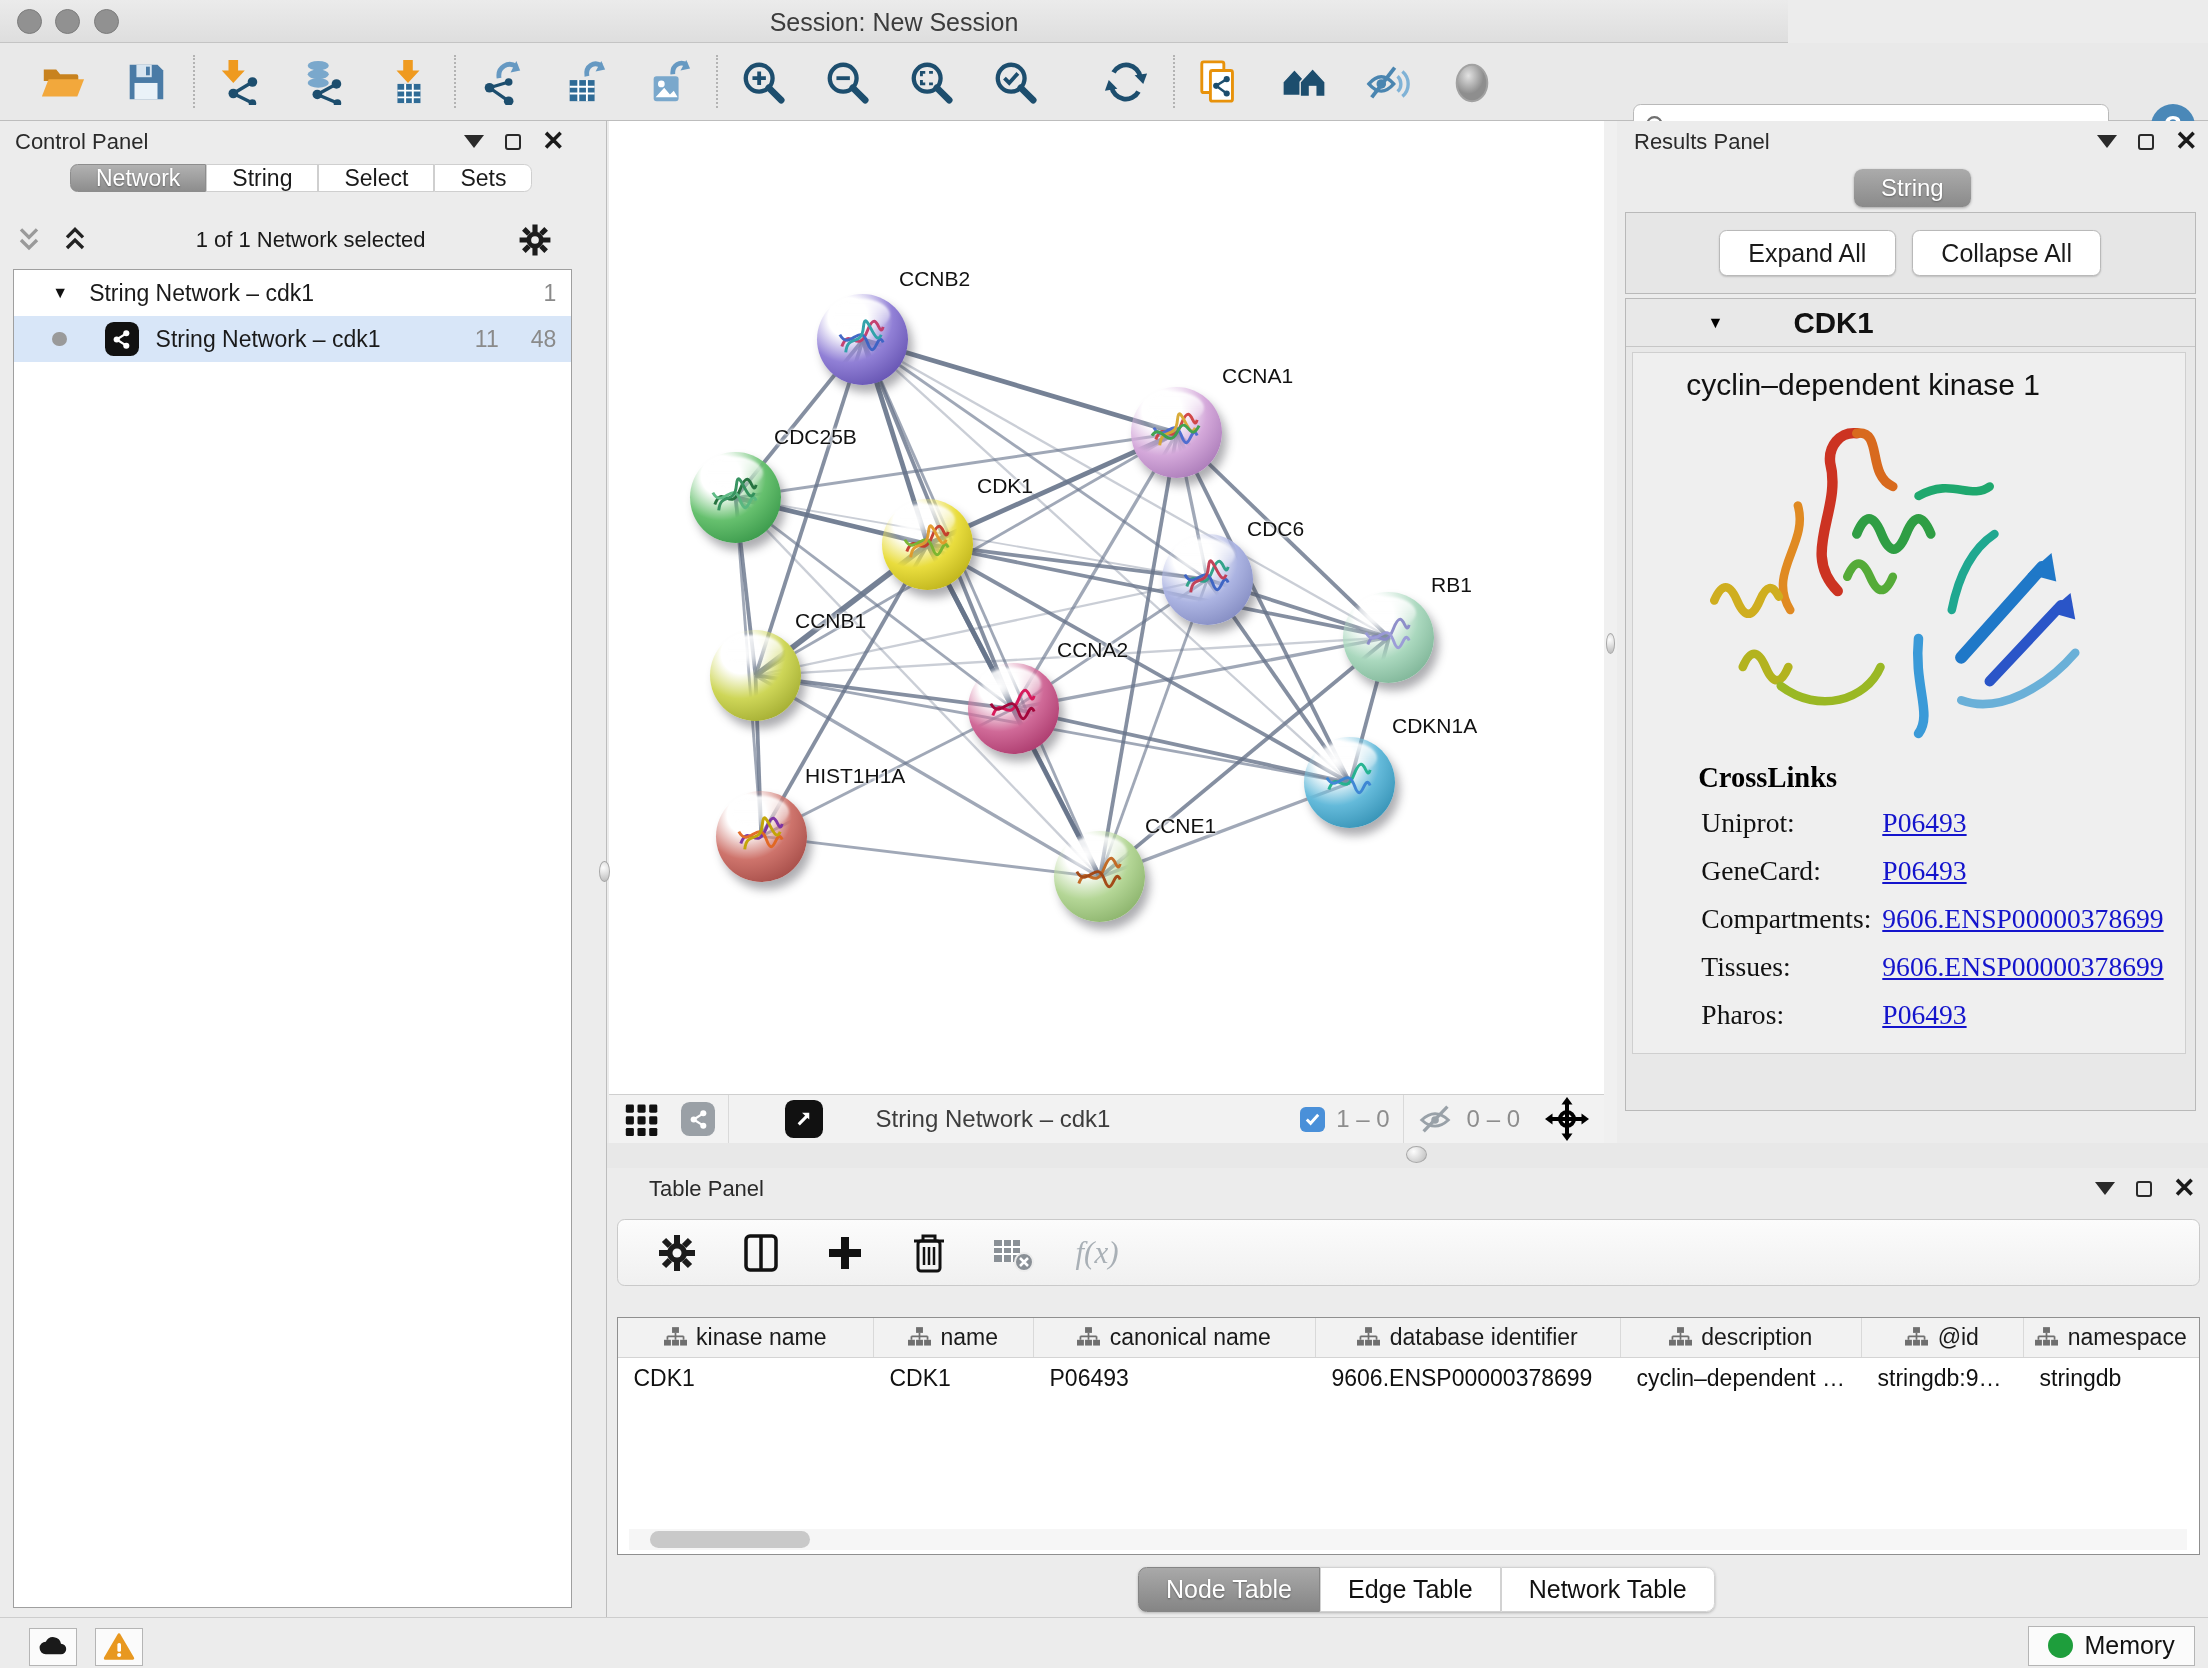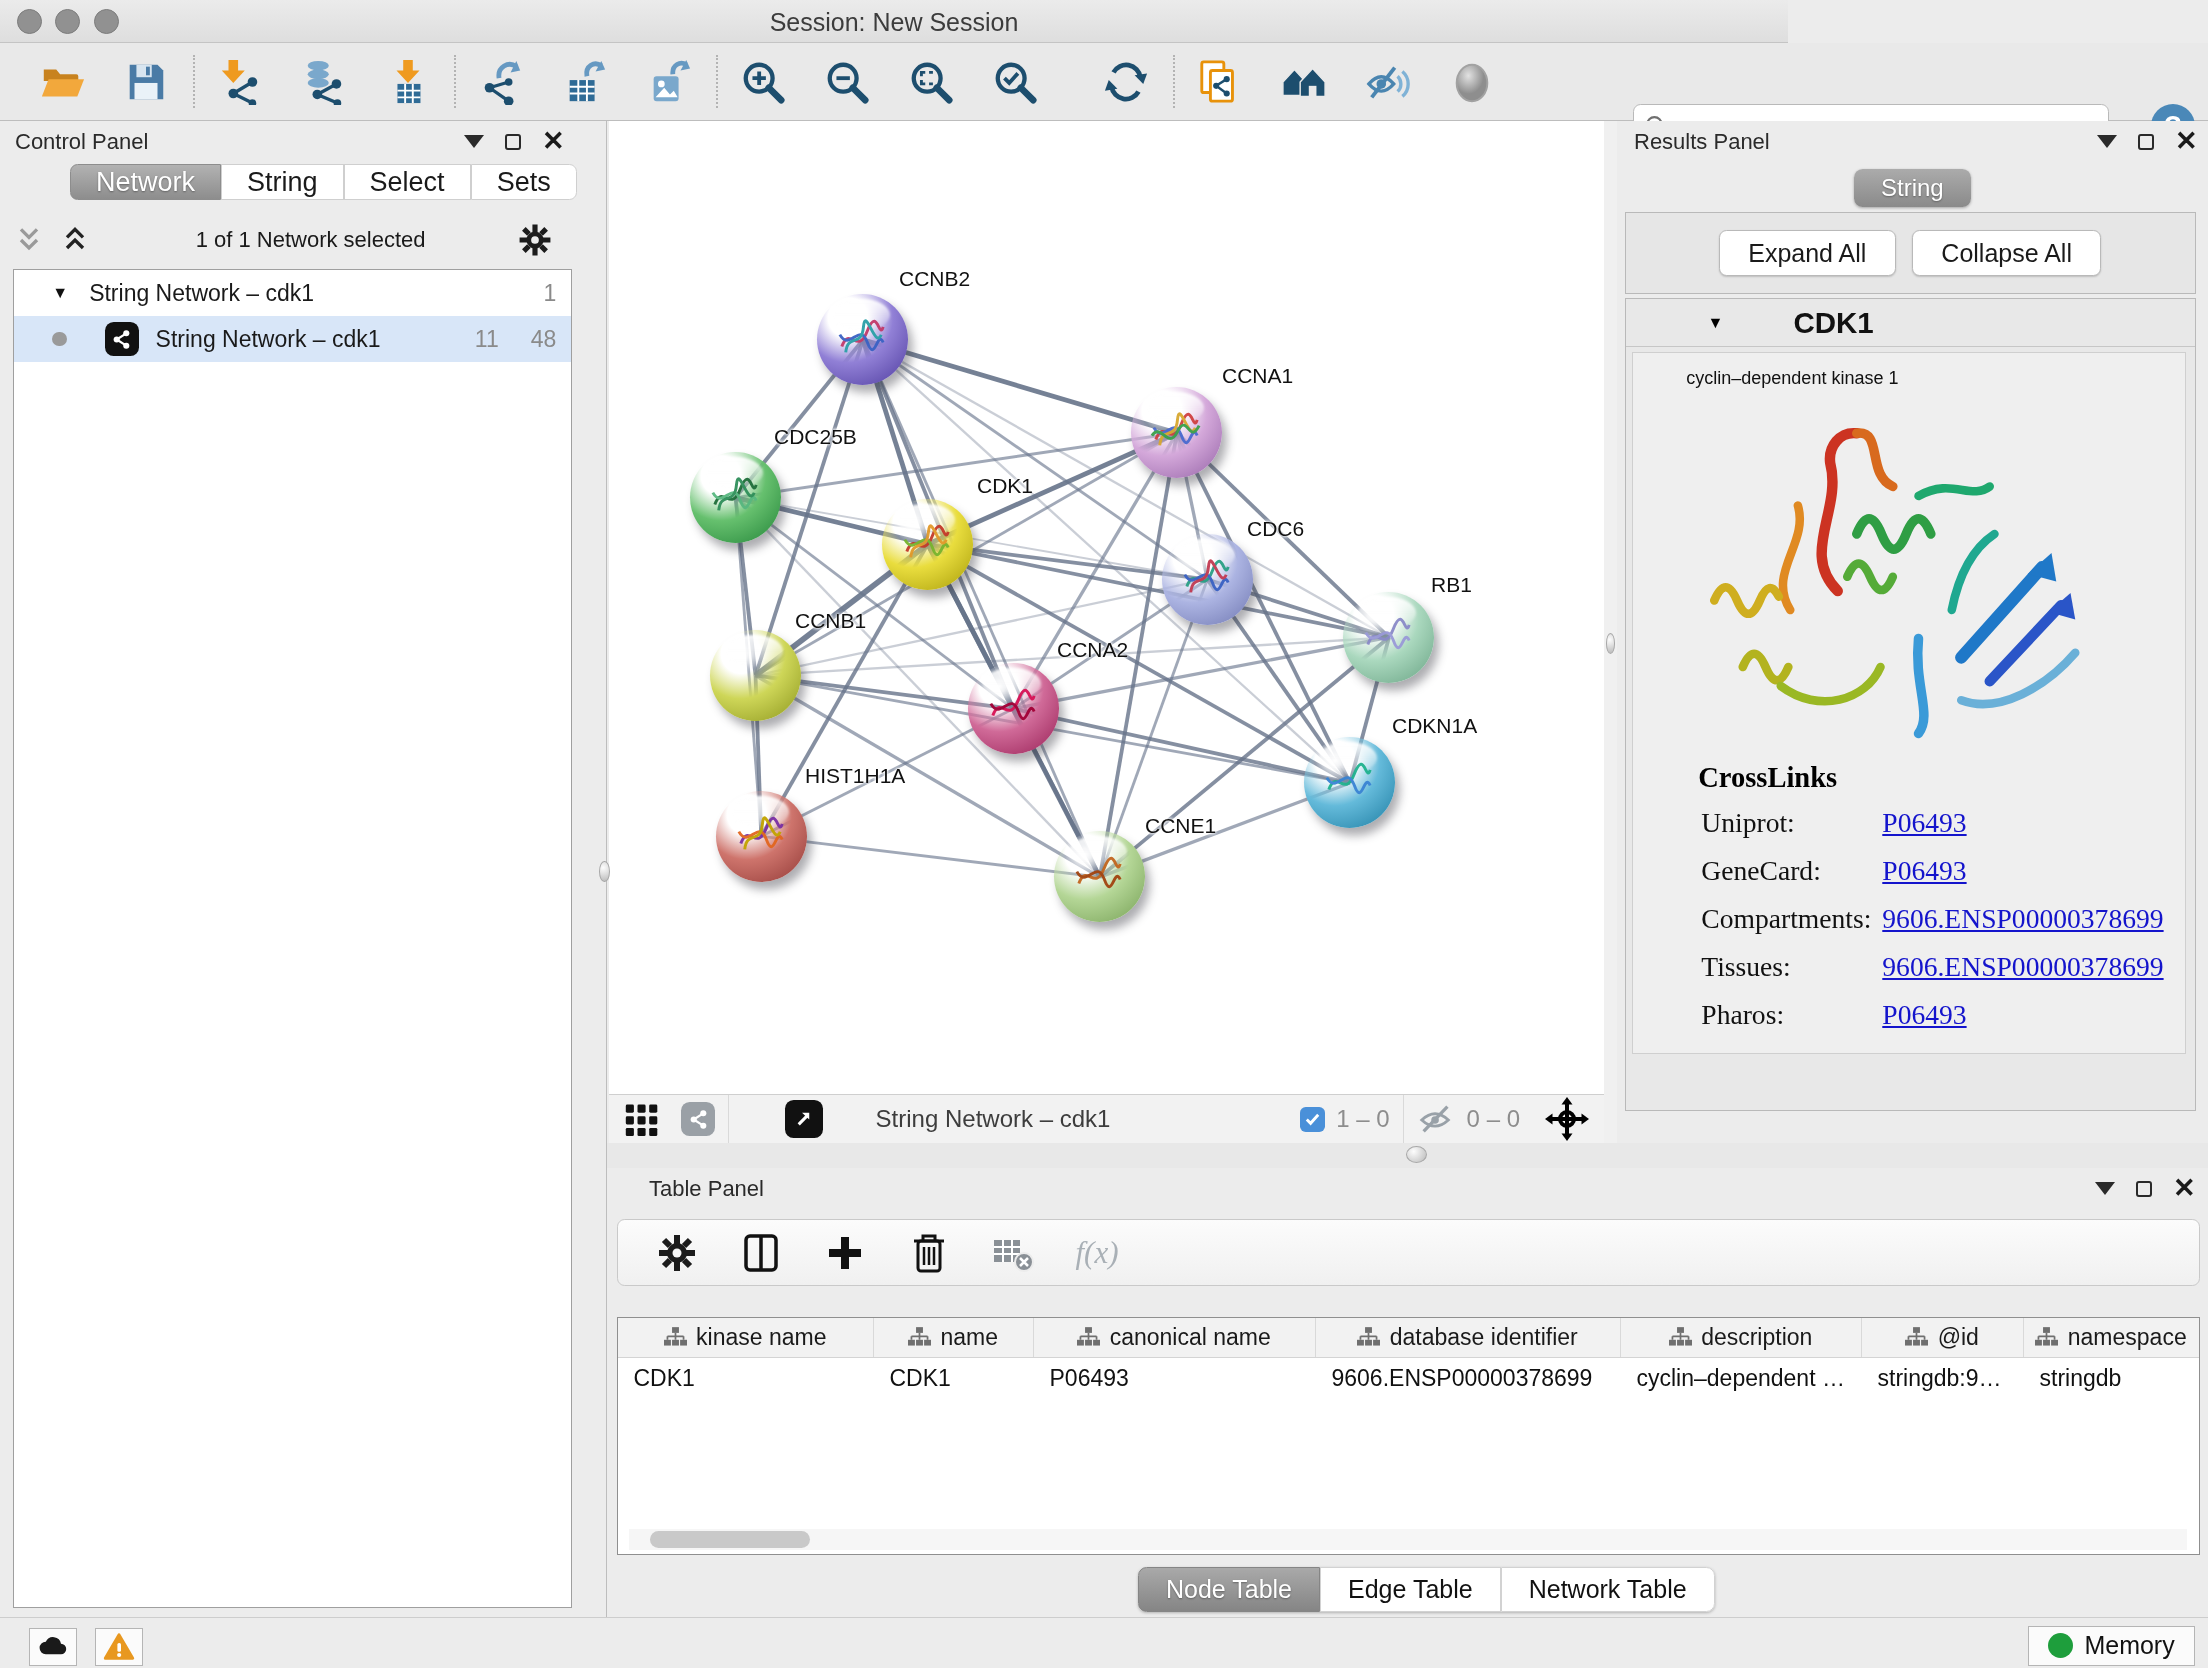--- a/index.html
+++ b/index.html
@@ -32,21 +32,21 @@
   .panel-header { position:absolute; font-size:22px; color:#2a2a2a; }
   .win-icons { position:absolute; display:flex; gap:21px; align-items:center; }
   .wi-min { width:0; height:0; border-left:10.5px solid transparent; border-right:10.5px solid transparent; border-top:13.3px solid #2a2a2a; }
   .wi-float { width:16px; height:16px; border:2.9px solid #2a2a2a; border-radius:2.9px; }
   .wi-close { font-size:27px; font-weight:bold; color:#1a1a1a; line-height:19px; }
 
   
   .control-panel { position:absolute; left:0; top:121px; width:607px; height:1496px;
     background:#ececec; border-right:1.9px solid #bdbdbd; }
   .cp-tabs { position:absolute; left:70px; top:43px; display:flex; }
-  .cp-tab { height:36px; padding:0 25px; background:#fff; border:1px solid #cfcfcf; font-size:27px;
+  .cp-tab { height:28px; padding:0 25px; background:#fff; border:1px solid #cfcfcf; font-size:23px;
     color:#1a1a1a; display:flex; align-items:center; justify-content:center; }
   .cp-tab:first-child { border-radius:7.6px 0 0 7.6px; }
   .cp-tab:last-child { border-radius:0 7.6px 7.6px 0; }
   .cp-tab.sel { background:linear-gradient(#b2b2b2,#8d8d8d); color:#fff; border-color:#8d8d8d;
     text-shadow:0 1px 1.9px rgba(0,0,0,.35); }
   .cp-toolrow { position:absolute; left:13.3px; top:91px; width:557px; height:55px; display:flex; align-items:center; }
   .cp-chev { margin-right:13.3px; }
   .cp-selection { flex:1; text-align:center; font-size:22px; color:#1a1a1a; }
   .cp-tree { position:absolute; left:13.3px; top:148px; width:559px; height:1339px; background:#fff; border:1.9px solid #9f9f9f; }
   .tree-row { position:relative; height:46px; display:flex; align-items:center; font-size:23px; color:#1a1a1a; }
@@ -92,21 +92,21 @@
     text-shadow:0 1px 1.9px rgba(0,0,0,.35); box-shadow:0 1px 2.9px rgba(0,0,0,.3); }
   .rp-box1 { position:absolute; left:7.6px; top:91px; width:571px; height:82px; background:#e6e6e6;
     border:1.9px solid #b9b9b9; display:flex; align-items:center; justify-content:center; gap:16px; }
   .rp-btn { background:#fff; border:1px solid #b9b9b9; border-radius:7.6px; font-size:25px; color:#1a1a1a;
     padding:7.6px 28.5px; font-family:"Liberation Sans",sans-serif; box-shadow:0 1px 1.9px rgba(0,0,0,.18); }
   .rp-box2 { position:absolute; left:7.6px; top:177px; width:571px; height:813px; background:#e8e8e8; border:1.9px solid #b9b9b9; }
   .rp-gene-header { height:48px; display:flex; align-items:center; border-bottom:1.9px solid #c6c6c6; }
   .rp-gene-header .tri { margin-left:82px; font-size:16px; }
   .rp-gene { font-size:29.5px; font-weight:bold; color:#111; margin-left:70px; }
   .rp-content { position:absolute; left:6.7px; top:53px; width:554px; height:702px; background:#efefef; border:1px solid #cfcfcf; }
-  .gene-desc { font-size:18px; color:#111; margin:15px 0 0 53px; }
+  .gene-desc { font-size:30px; color:#111; margin:15px 0 0 53px; }
   .protein-art { position:absolute; left:43px; top:67px; }
   .crosslinks { position:absolute; left:0; top:409px; width:100%; font-family:"Liberation Serif", serif; }
   .cl-head { font-size:28.5px; font-weight:bold; color:#000; margin-left:65px; margin-bottom:13.3px; }
   .cl-row { display:flex; margin-left:68px; margin-bottom:16px; font-size:27.6px; color:#111; }
   .cl-label { width:181px; flex:0 0 auto; }
   .cl-link { color:#1414cc; text-decoration:underline; }
 
   
   .table-panel { position:absolute; left:607px; top:1168px; width:1602px; height:449px; background:#ececec; }
   .tp-toolbar { position:absolute; left:9.5px; top:51px; width:1583px; height:67px;

